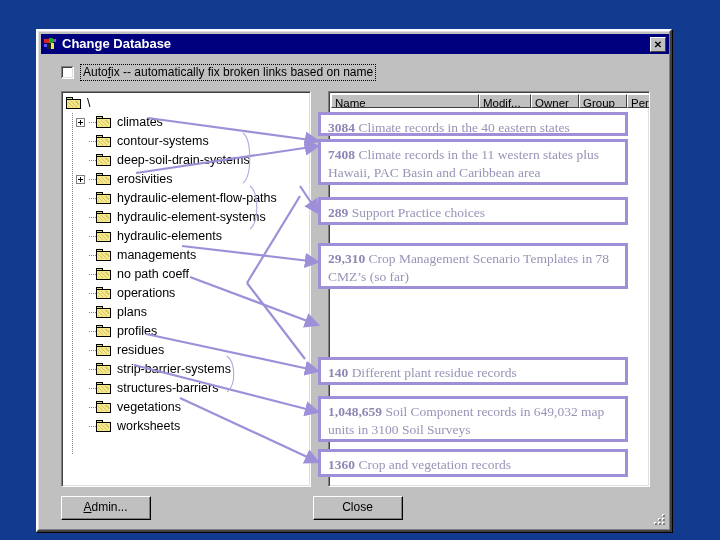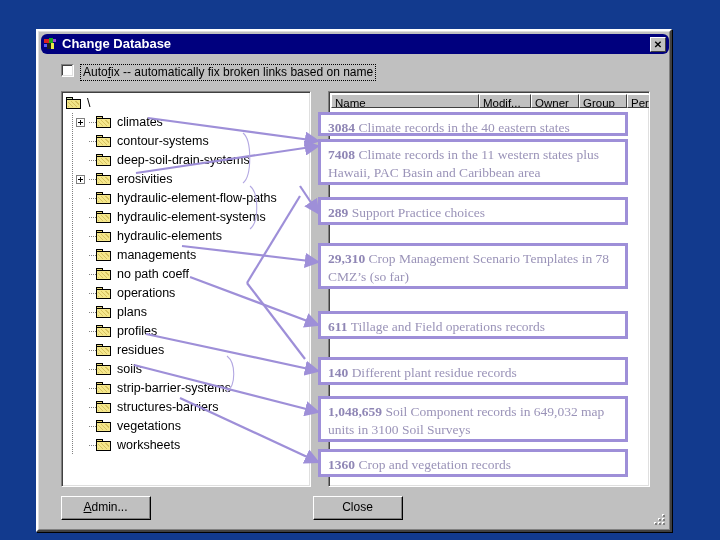--- a/index.html
+++ b/index.html
@@ -39,21 +39,20 @@
 
   
   #titlebar {
     position: absolute;
     left: 2px; top: 2px;
     width: 628px; height: 20px;
     background: #00007e;
     display: flex;
     align-items: center;
     padding: 0 1px 0 2px;
-    border-radius: 6px;
   }
   #app-icon {
     width: 16px; height: 16px;
     flex: 0 0 16px;
     position: relative;
     margin-right: 3px;
     background: #00007e;
   }
   .title-text {
     color: #ffffff;
@@ -85,20 +84,21 @@
     font-weight: bold;
     color: #000;
     font-family: "Liberation Sans", sans-serif;
   }
 
   
   #autofix-row {
     position: absolute;
     left: 22px; top: 32px;
     display: flex;
+    align-items: center;
   }
   #autofix-check {
     width: 13px; height: 13px;
     background: #ffffff;
     border-top: 1px solid #808080;
     border-left: 1px solid #808080;
     border-right: 1px solid #ffffff;
     border-bottom: 1px solid #ffffff;
     box-shadow: inset -1px -1px 0 0 #dfdfdf, inset 1px 1px 0 0 #404040;
     flex: 0 0 13px;
@@ -432,29 +432,20 @@
                 <span class="tree-label">profiles</span>
               </div>
               <div class="tree-row child">
                 <div class="expander-spacer"></div>
                 <div class="dashline"></div>
                 <div class="folder">
                   <span class="tab"></span>
                   <span class="body"></span>
                 </div>
                 <span class="tree-label">residues</span>
-              </div>
-              <div class="tree-row child">
-                <div class="expander-spacer"></div>
-                <div class="dashline"></div>
-                <div class="folder">
-                  <span class="tab"></span>
-                  <span class="body"></span>
-                </div>
-                <span class="tree-label">soils</span>
               </div>
               <div class="tree-row child">
                 <div class="expander-spacer"></div>
                 <div class="dashline"></div>
                 <div class="folder">
                   <span class="tab"></span>
                   <span class="body"></span>
                 </div>
                 <span class="tree-label">strip-barrier-systems</span>
               </div>
@@ -570,24 +561,20 @@
     <div class="callout" style="left:318px;top:197px;width:310px;height:28px;">
       <b>289</b>
       <span>Support Practice choices</span>
     </div>
 
     <div class="callout" style="left:318px;top:243px;width:310px;height:46px;">
       <b>29,310</b>
       <span>Crop Management Scenario Templates in 78 CMZ’s (so far)</span>
     </div>
 
-    <div class="callout" style="left:318px;top:311px;width:310px;height:28px;">
-      <b>611</b>
-      <span>Tillage and Field operations records</span>
-    </div>
 
     <div class="callout" style="left:318px;top:357px;width:310px;height:28px;">
       <b>140</b>
       <span>Different plant residue records</span>
     </div>
 
     <div class="callout" style="left:318px;top:396px;width:310px;height:46px;">
       <b>1,048,659</b>
       <span>Soil Component records in 649,032 map units in 3100 Soil Surveys</span>
     </div>

